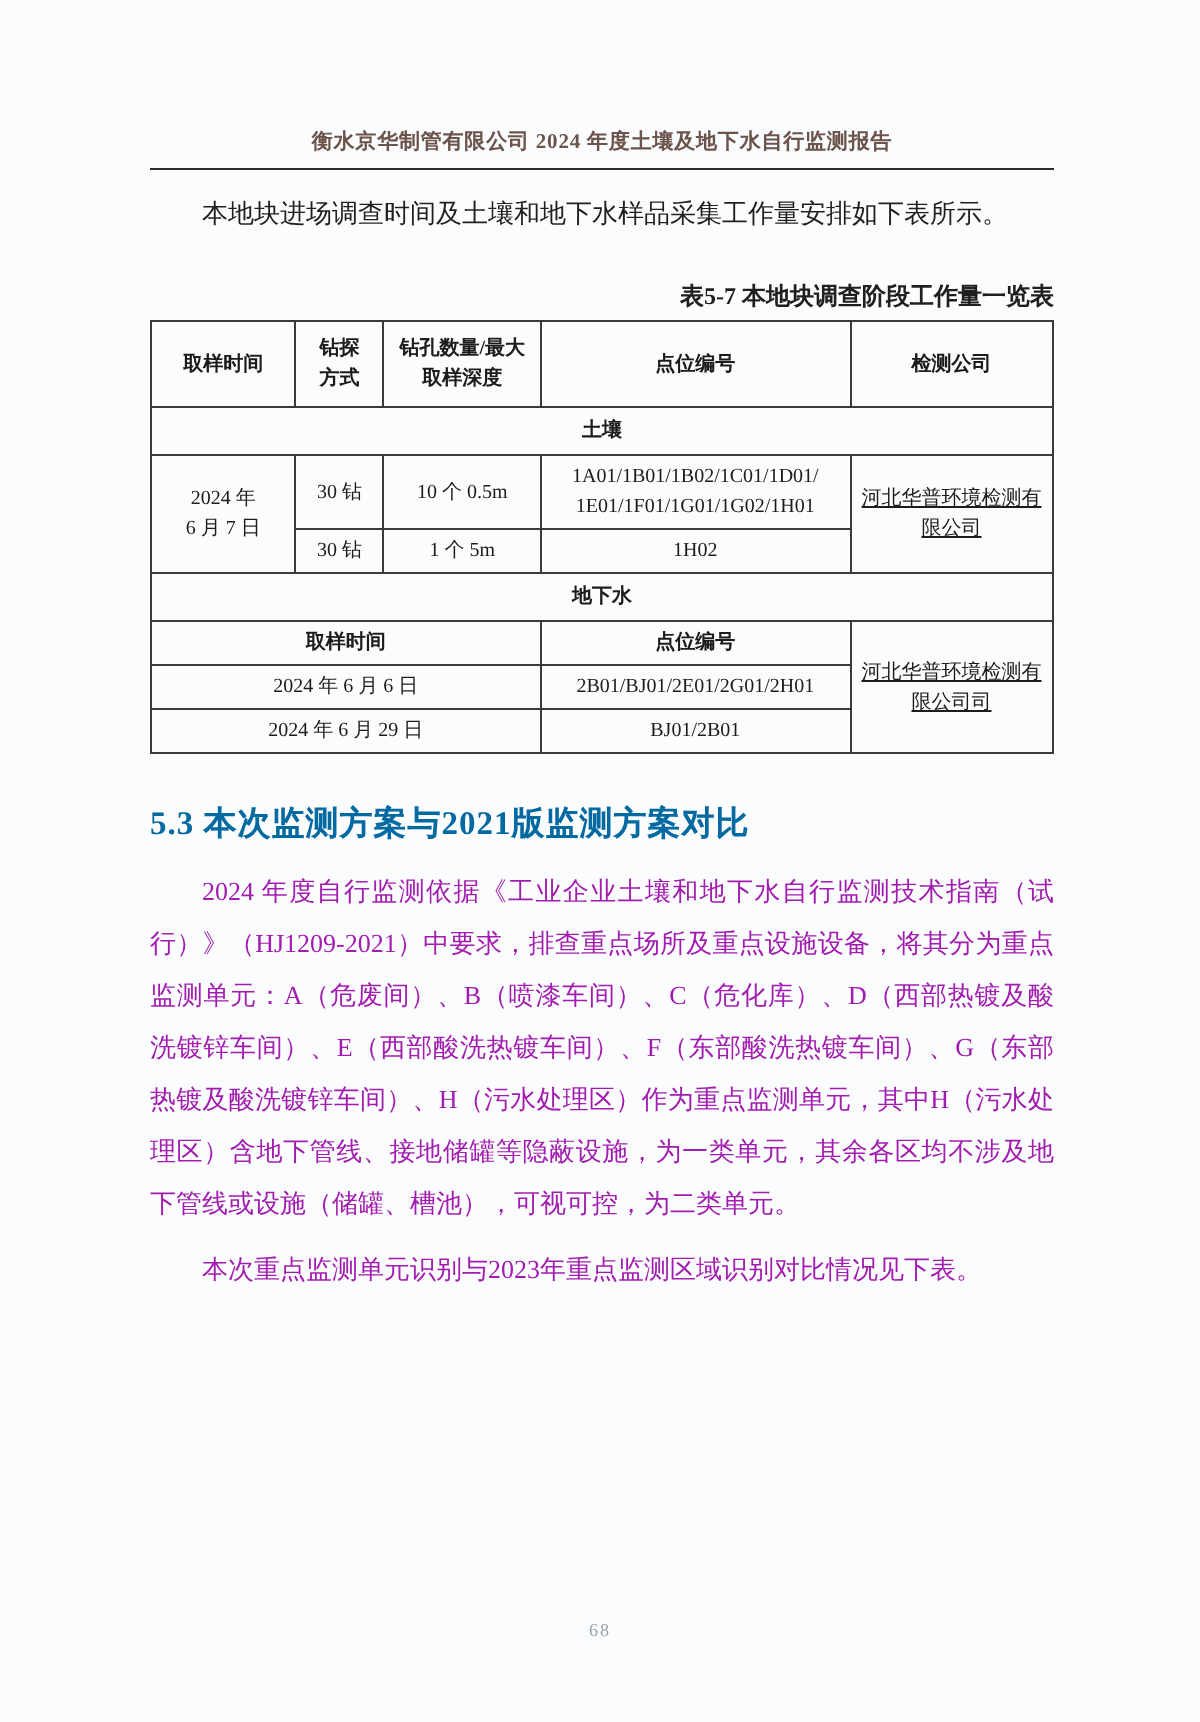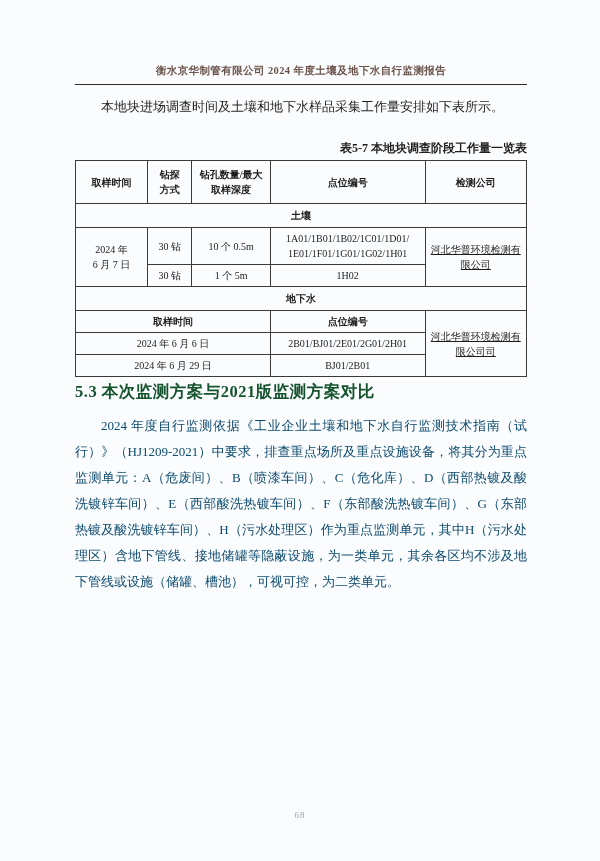--- a/index.html
+++ b/index.html
@@ -28,21 +28,21 @@
     font-weight: bold; font-size: 12.5px; line-height: 17px;
     padding-left: 9px; margin: 0 0 9px 0; color: #161616;
   }
 
   .h-524 {
     font-size: 15.5px; font-weight: bold; letter-spacing: 1px;
     margin: 8px 0 9px 0; color: #101010;
   }
   .h-53 {
     font-size: 16.5px; font-weight: bold; letter-spacing: 0.5px;
-    margin: 4px 0 10px 0; color: #14532d;
+    margin: 24px 0 10px 0; color: #0369a1;
   }
 
   .intro {
     font-size: 13px; line-height: 20px; text-indent: 2em;
     margin: 0 0 23px 0; text-align: justify;
   }
 
   .tbl-caption {
     text-align: right; font-weight: bold; font-size: 12px;
     margin: 14px 0 3px 0;
@@ -59,21 +59,21 @@
     overflow: hidden;
   }
   table.worktable th { font-weight: bold; }
   tr.head-row th { height: 36px; }
   tr.band-row td { font-weight: bold; height: 17px; }
   .pre { white-space: pre-line; }
   td.company { line-height: 1.6; text-decoration: underline; }
 
   .para {
     font-size: 13px; line-height: 26px; text-align: justify;
-    text-indent: 2em; margin: 0 0 7px 0; color: #0c4a6e;
+    text-indent: 2em; margin: 0 0 7px 0; color: #a21caf;
   }
 
   .page-number {
     position: absolute; bottom: 41px; left: 0; width: 100%;
     text-align: center; font-size: 9px; color: #9aa2ab;
     letter-spacing: 1px;
   }
 </style>
 </head>
 <body>
@@ -141,18 +141,19 @@
         <tr>
           <td colspan="3">2024 年 6 月 29 日</td>
           <td>BJ01/2B01</td>
         </tr>
       </tbody>
     </table>
 
     <div class="h-53">5.3  本次监测方案与2021版监测方案对比</div>
 
     <p class="para">2024 年度自行监测依据《工业企业土壤和地下水自行监测技术指南（试行）》（HJ1209-2021）中要求，排查重点场所及重点设施设备，将其分为重点监测单元：A（危废间）、B（喷漆车间）、C（危化库）、D（西部热镀及酸洗镀锌车间）、E（西部酸洗热镀车间）、F（东部酸洗热镀车间）、G（东部热镀及酸洗镀锌车间）、H（污水处理区）作为重点监测单元，其中H（污水处理区）含地下管线、接地储罐等隐蔽设施，为一类单元，其余各区均不涉及地下管线或设施（储罐、槽池），可视可控，为二类单元。</p>
+    <p class="para">本次重点监测单元识别与2023年重点监测区域识别对比情况见下表。</p>
 
   </div>
 
   <div class="page-number">68</div>
 
 </div>
 
 </body></html>

